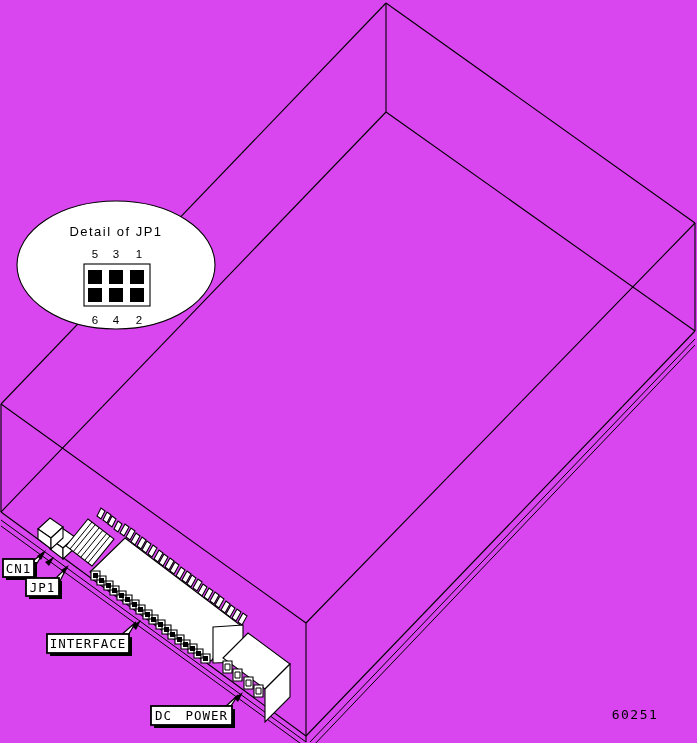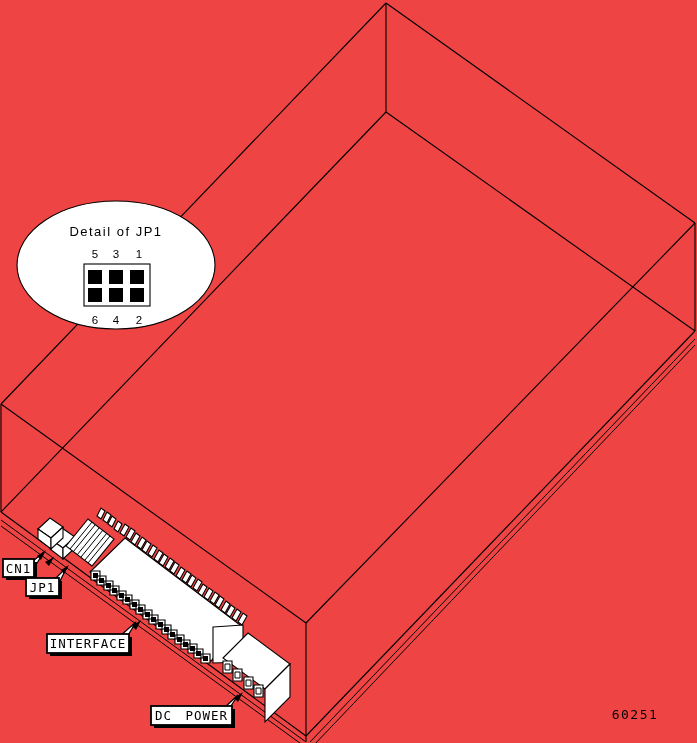--- a/index.html
+++ b/index.html
@@ -1,16 +1,16 @@
 <!DOCTYPE html>
 <html><head>
 <meta charset="utf-8">
 <style>
   html,body{margin:0;padding:0;background:#ffffff;}
-  .stage{position:relative;width:697px;height:743px;background:#ef4444;overflow:hidden;
+  .stage{position:relative;width:697px;height:743px;background:#d946ef;overflow:hidden;
          font-family:"DejaVu Sans Mono","Liberation Mono",monospace;}
   svg{display:block;}
   .ln{stroke:#000;stroke-width:1.1;fill:none;}
   .ln-thin{stroke:#000;stroke-width:1;fill:none;}
   .face{stroke:#000;stroke-width:1.1;fill:#fff;}
   .solid{fill:#000;stroke:none;}
   .lblshadow{fill:#000;stroke:none;}
   .lblbox{fill:#fff;stroke:#000;stroke-width:1.8;}
   .tail{fill:#fff;stroke:#000;stroke-width:1.2;}
   .arrow{fill:#000;stroke:none;}

